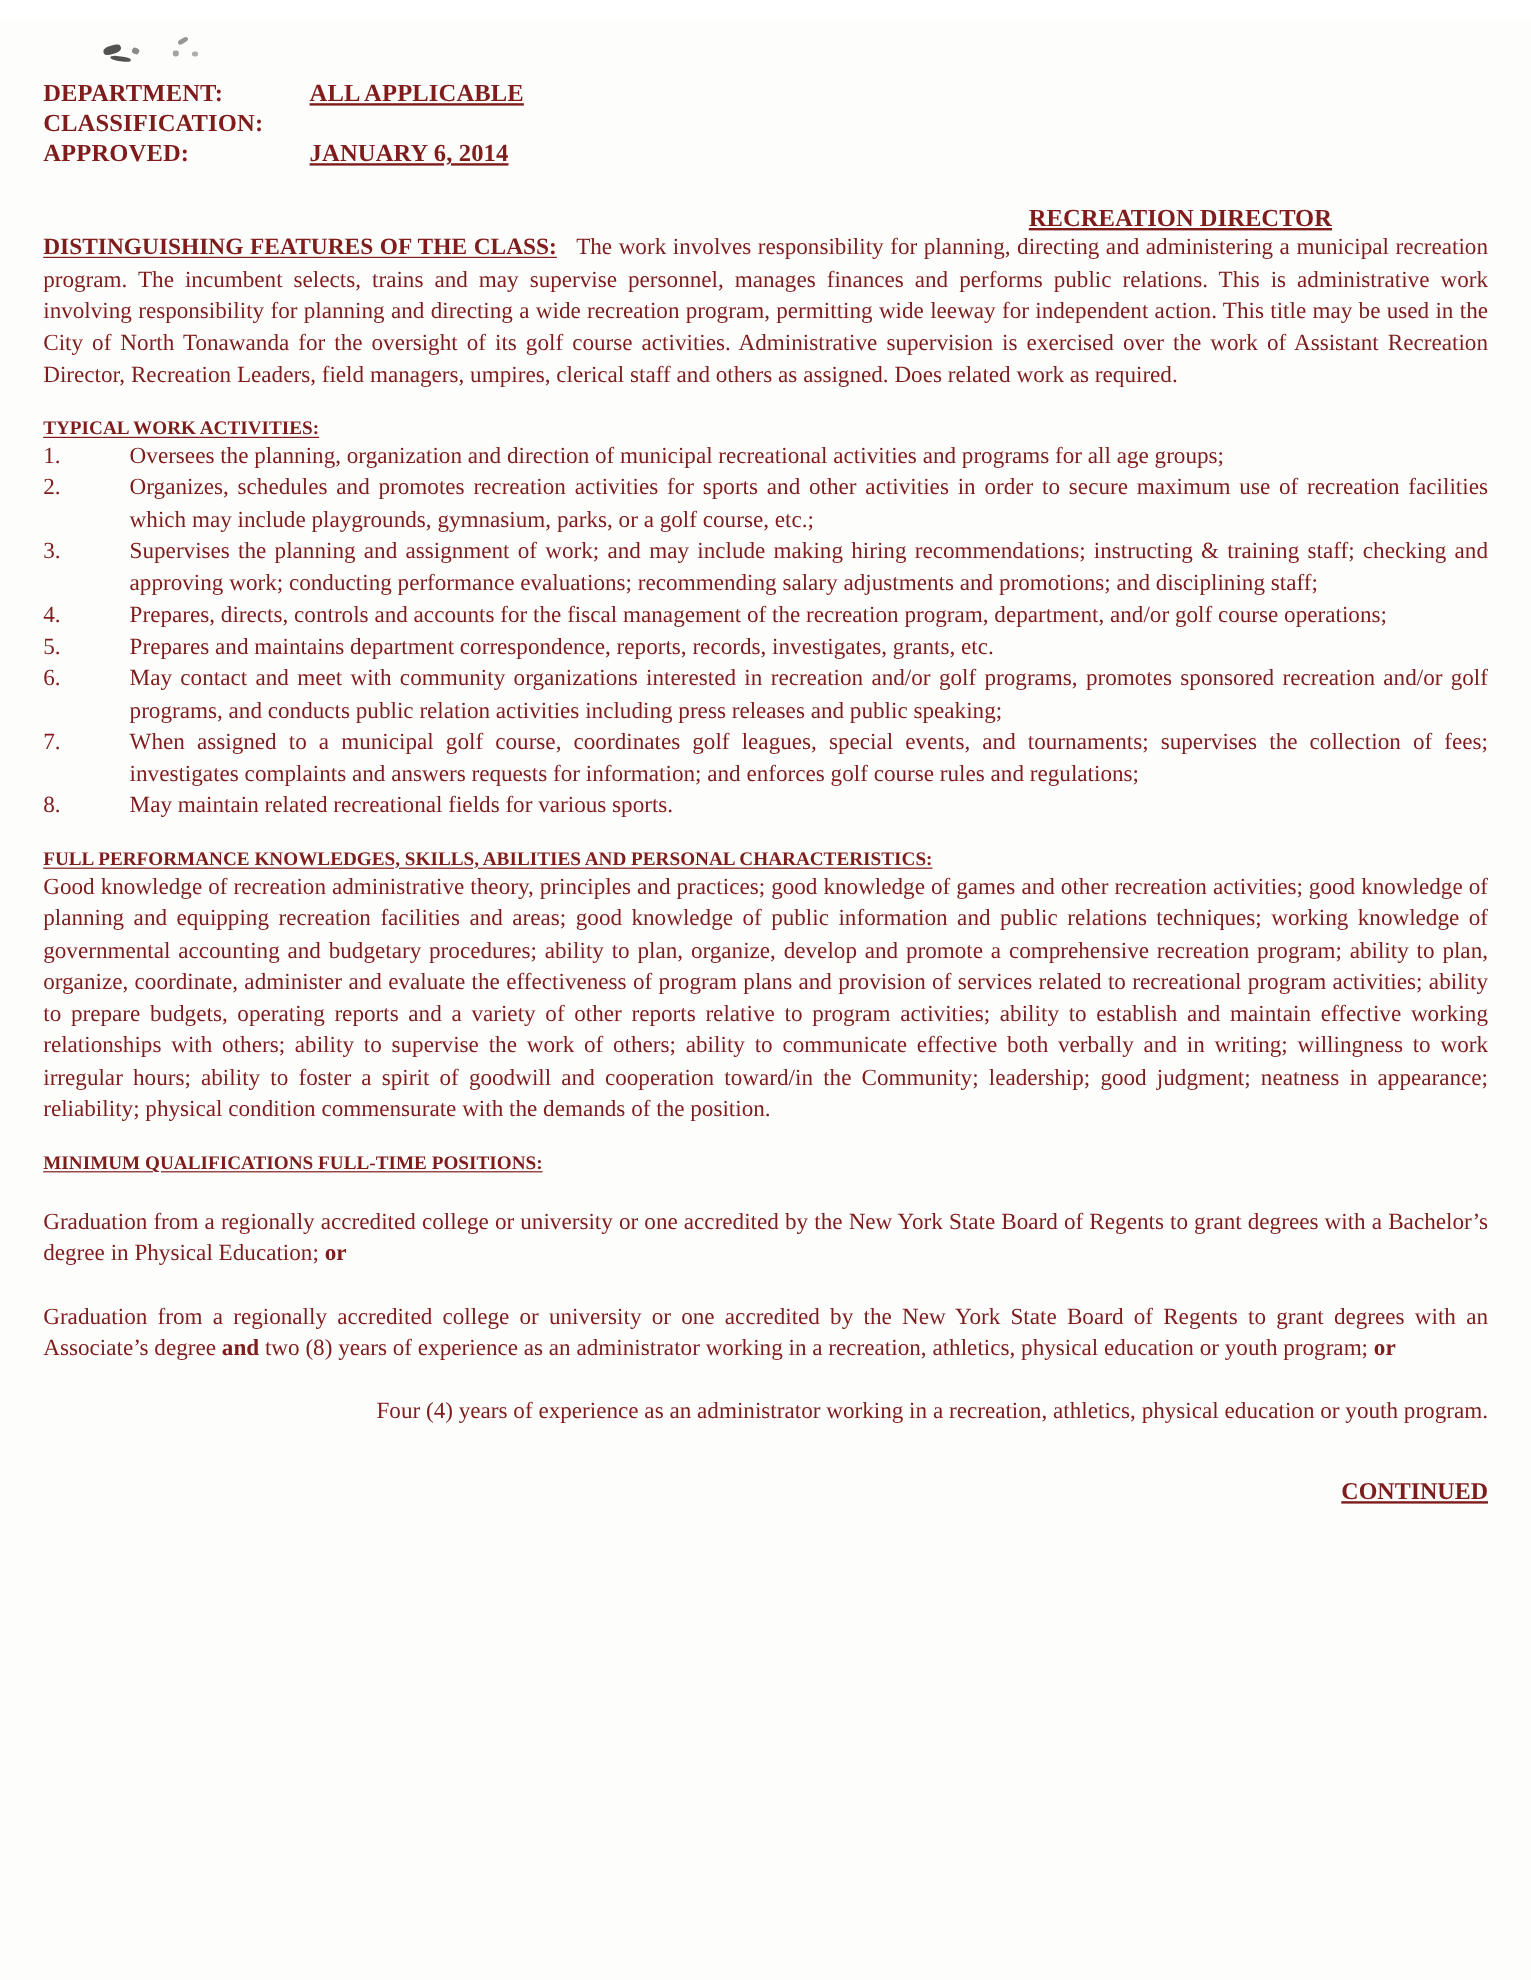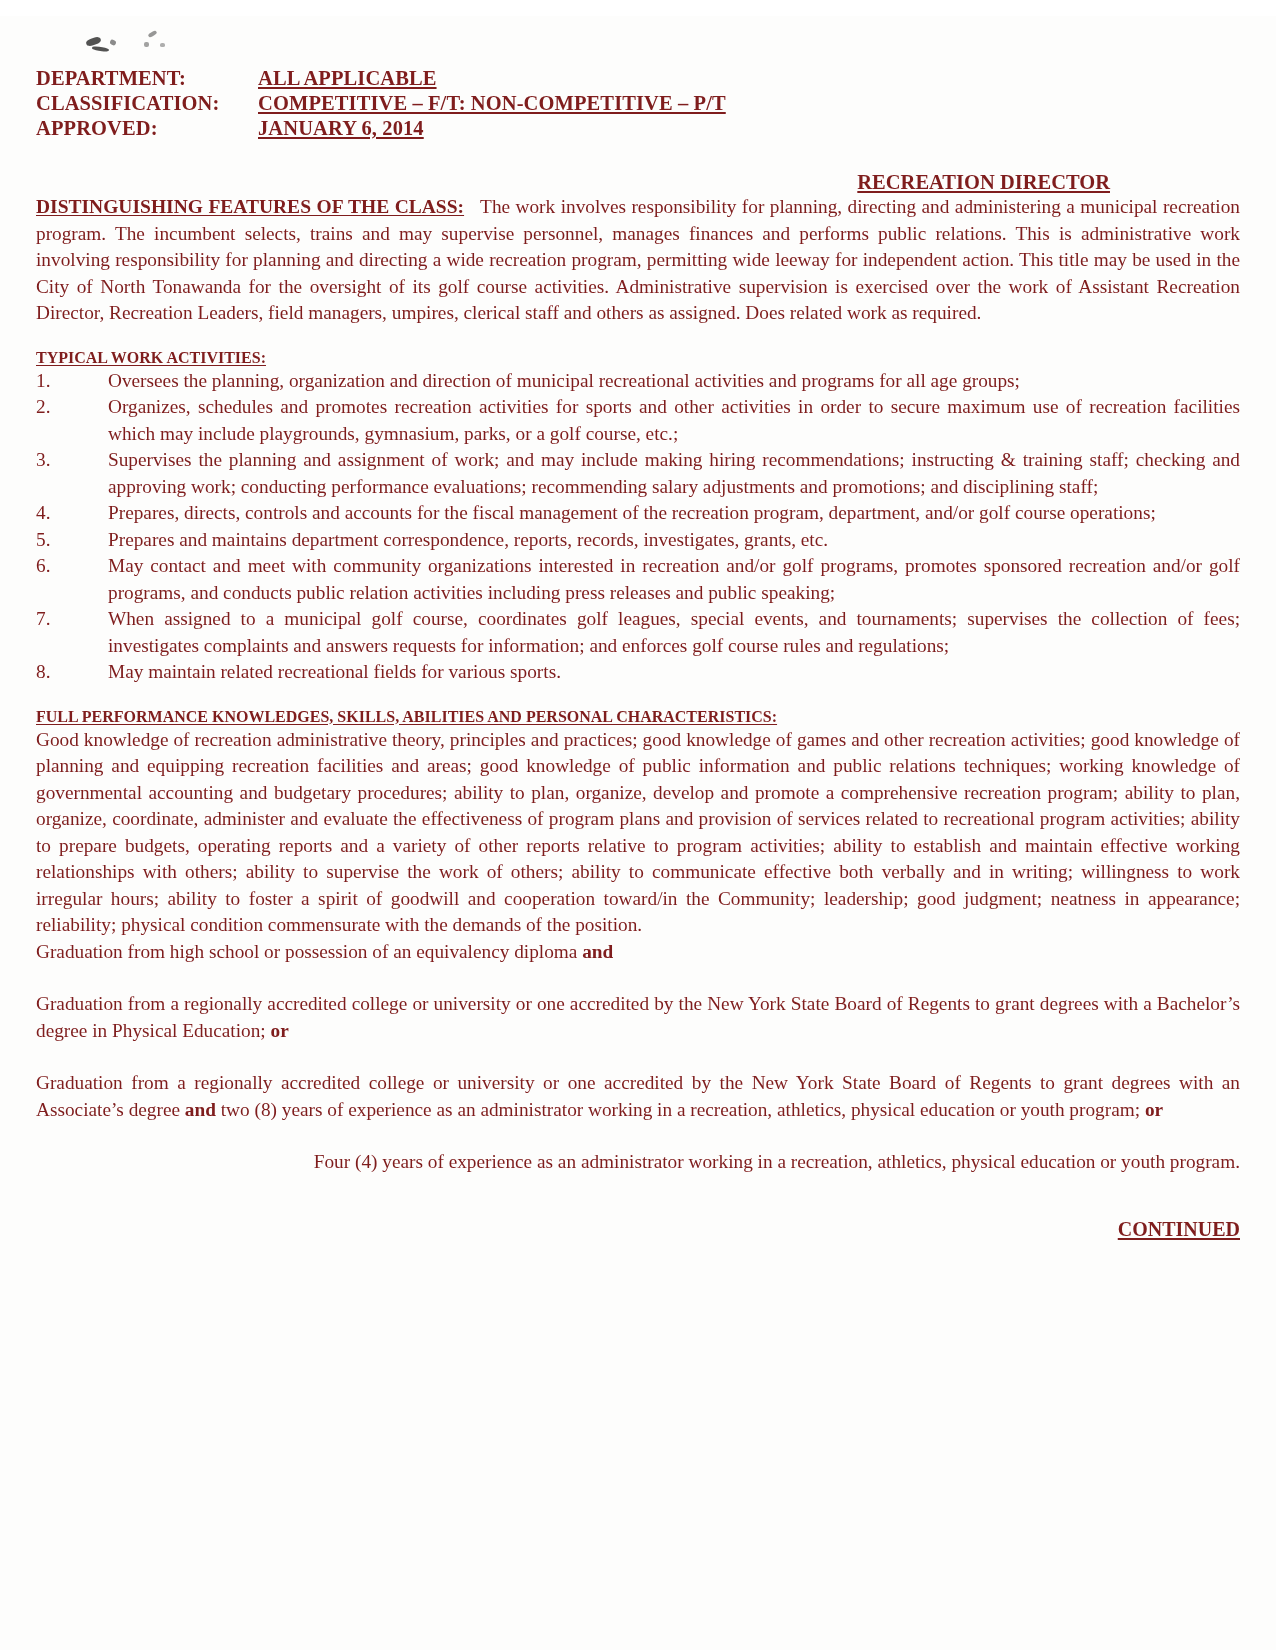--- a/index.html
+++ b/index.html
@@ -149,21 +149,20 @@
   <div class="speck s5"></div>
   <div class="speck s6"></div>
 
   <div class="header-block">
     <div class="hdr-row">
       <span class="hdr-label">DEPARTMENT:</span>
       <span class="hdr-value">ALL APPLICABLE</span>
     </div>
     <div class="hdr-row">
       <span class="hdr-label">CLASSIFICATION:</span>
-      <span class="hdr-value">COMPETITIVE – F/T: NON-COMPETITIVE – P/T</span>
     </div>
     <div class="hdr-row">
       <span class="hdr-label">APPROVED:</span>
       <span class="hdr-value">JANUARY 6, 2014</span>
     </div>
   </div>
 
   <div class="doc-title">
     <span>RECREATION DIRECTOR</span>
   </div>
@@ -207,24 +206,22 @@
     <li>
       <span class="num">8.</span>
       <span class="txt">May maintain related recreational fields for various sports.</span>
     </li>
   </ol>
 
   <div class="section-head-block">FULL PERFORMANCE KNOWLEDGES, SKILLS, ABILITIES AND PERSONAL CHARACTERISTICS:</div>
 
   <p class="body">Good knowledge of recreation administrative theory, principles and practices; good knowledge of games and other recreation activities;  good knowledge of planning and equipping recreation facilities and areas; good knowledge of public information and public relations techniques; working knowledge of governmental accounting and budgetary procedures; ability to plan, organize, develop and promote a comprehensive recreation program; ability to plan, organize, coordinate, administer and evaluate the effectiveness of program plans and provision of services related to recreational program activities; ability to prepare budgets, operating reports and a variety of other reports relative to program activities; ability to establish and maintain effective working relationships with others; ability to supervise the work of others; ability to communicate effective both verbally and in writing; willingness to work irregular hours; ability to foster a spirit of goodwill and cooperation toward/in the Community; leadership; good judgment; neatness in appearance; reliability; physical condition commensurate with the demands of the position.</p>
 
-
-  <p class="mq-line">
-    <span>Graduation from high school or possession of an equivalency diploma </span><b>and</b>
-  </p>
+  <div class="section-head-block">MINIMUM QUALIFICATIONS FULL-TIME POSITIONS:</div>
+
 
   <p class="mq-para">
     <span>Graduation from a regionally accredited college or university or one accredited by the New York State Board of Regents to grant degrees with a Bachelor’s  degree in Physical Education; </span><b>or</b>
   </p>
 
   <p class="mq-para">
     <span>Graduation from a regionally accredited college or university or one accredited by the New York State Board of Regents to grant degrees with an Associate’s  degree </span><b>and</b><span> two (8) years of experience as an administrator working in a recreation, athletics, physical education or youth program; </span><b>or</b>
   </p>
 
   <p class="mq-para nojust">Four (4) years of experience as an administrator working in a recreation, athletics, physical education or youth program.</p>

